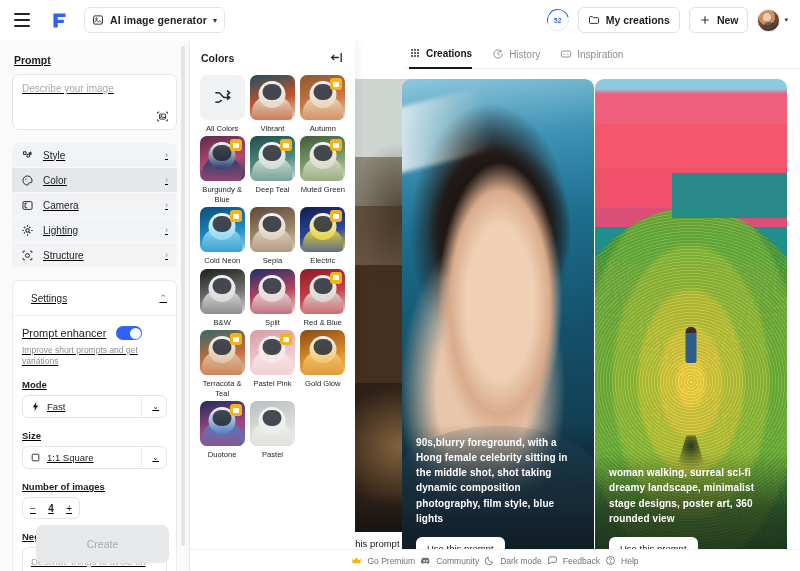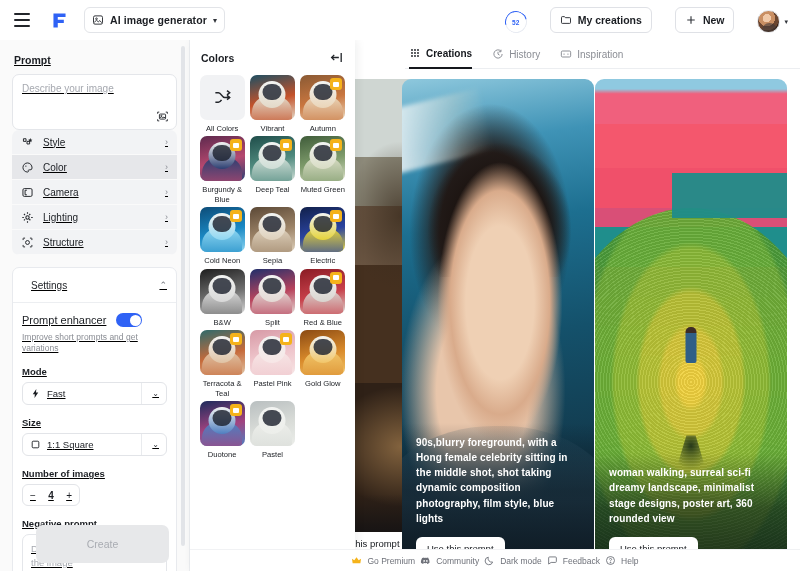--- a/index.html
+++ b/index.html
@@ -31,21 +31,21 @@
   .appselect {
     margin-left: 14px; height: 26px; min-width: 134px;
     border: 1px solid #e2e4e8; border-radius: 6px; background: #fff;
     display: flex; align-items: center; padding: 0 7px; gap: 6px; cursor: pointer;
   }
   .appselect .lbl { font-size: 10.5px; font-weight: 700; color: #1b1e23; letter-spacing: .1px; }
   .appselect .caret { margin-left: auto; color: #31343a; font-size: 8px; }
   .mini-icon { width: 12px; height: 12px; color: #31343a; flex: none; }
   .mini-icon svg { display: block; width: 12px; height: 12px; }
 
-  .topright { margin-left: auto; display: flex; align-items: flex-end; gap: 23px; padding-right: 2px; }
+  .topright { margin-left: auto; display: flex; align-items: center; gap: 9px; padding-right: 2px; }
 
   .credit { position: relative; width: 22px; height: 22px; }
   .credit .ring { position:absolute; inset:0; border-radius:50%;
       border: 1.6px solid #2f62f5; border-right-color: #e8ebf2; border-bottom-color:#e8ebf2;
       transform: rotate(30deg); }
   .credit .num { position:absolute; inset:0; display:flex; align-items:center; justify-content:center;
       font-size: 6.5px; font-weight: 700; color: #2f62f5; }
 
   .btn-outline {
     height: 26px; border: 1px solid #dfe1e6; border-radius: 6px; background: #fff;
@@ -72,21 +72,21 @@
   .sec-title { font-size: 10.5px; font-weight: 600; color: #1b1e23; margin: 4px 0 8px 2px; }
 
   .prompt-box {
     position: relative; background: #fff; border: 1px solid #e4e6ea; border-radius: 7px;
     height: 56px; padding: 8px 9px; cursor: text;
   }
   .prompt-box .ph { font-size: 10px; color: #a6a9b0; }
   .prompt-box .img-ico { position: absolute; right: 7px; bottom: 6px; width: 13px; height: 13px; color:#31343a; cursor:pointer;}
   .prompt-box .img-ico svg{ width:13px; height:13px; display:block; }
 
-  .opt-list { border-radius: 7px; overflow: hidden; }
+  .opt-list { margin-top: 13px; border-radius: 7px; overflow: hidden; }
   .opt-row {
     height: 25px; display: flex; align-items: center; gap: 9px;
     padding: 0 9px; background: #f2f3f5; cursor: pointer;
     border-bottom: 1px solid #fafafa;
   }
   .opt-row.active { background: #e6e7ea; }
   .opt-row .oi { width: 13px; height: 13px; color: #23262b; display:flex; align-items:center; justify-content:center;}
   .opt-row .oi svg { width: 13px; height: 13px; display:block; }
   .opt-row .ol { font-size: 10px; color: #1b1e23; font-weight: 500; }
   .opt-row .chev { margin-left: auto; color: #8a8d94; font-size: 9px; }

